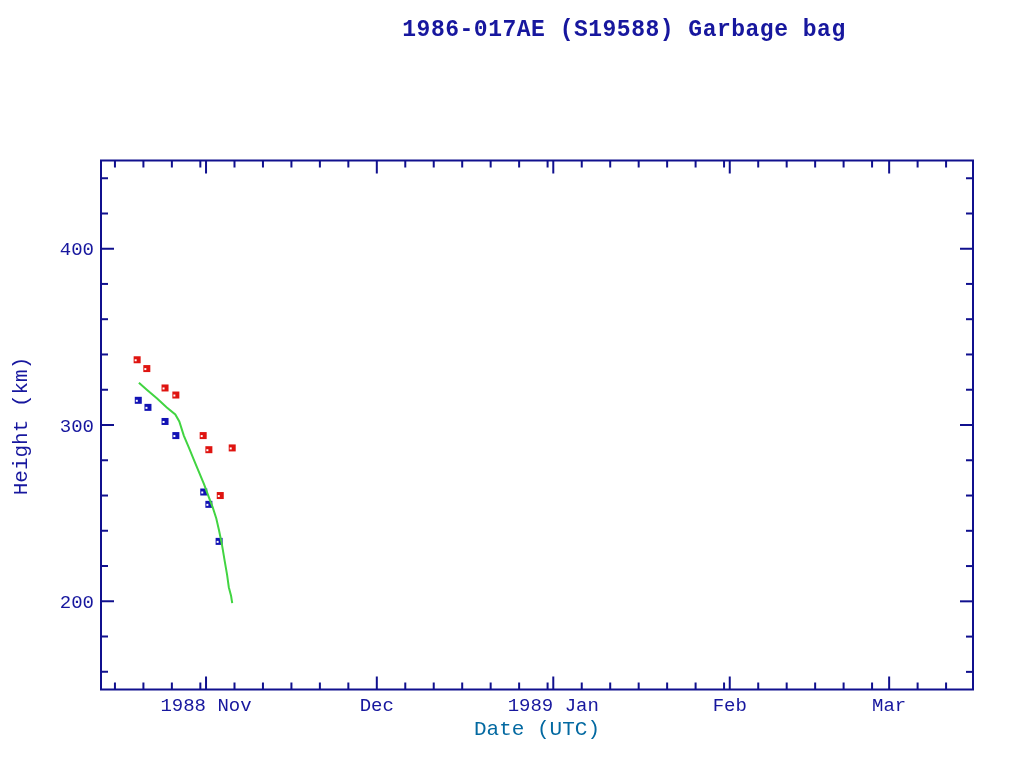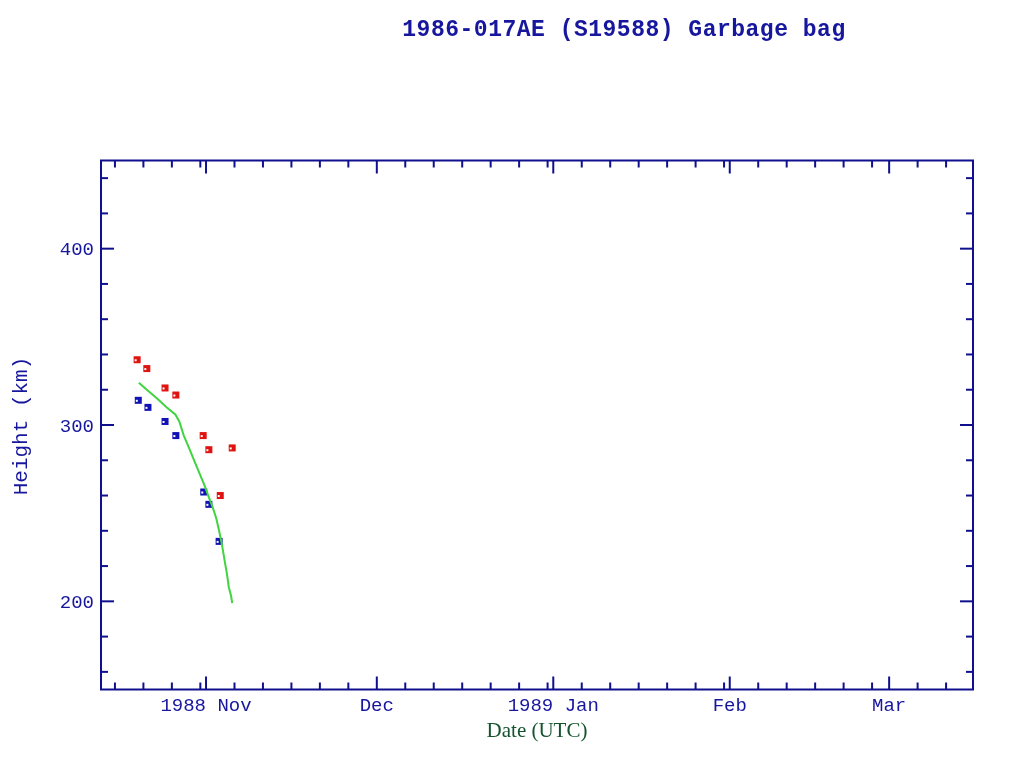--- a/index.html
+++ b/index.html
@@ -1,33 +1,33 @@
 <!DOCTYPE html>
 <html><head>
 <meta charset="utf-8">
 <style>
   html,body{margin:0;padding:0;background:#ffffff;}
   .page{position:relative;width:1024px;height:768px;background:#ffffff;overflow:hidden;
-        font-family:"Liberation Mono","DejaVu Sans Mono",monospace;}
+        font-family:"Liberation Mono","DejaVu Sans Mono",monospace;border-radius:14px;}
   .chart-title{position:absolute;left:624px;top:17px;transform:translateX(-50%);
         font-size:23px;white-space:nowrap;font-weight:bold;letter-spacing:0.5px;}
   .x-axis-title{position:absolute;left:537px;top:718px;transform:translateX(-50%);
         font-size:21px;white-space:nowrap;}
   .y-axis-title{position:absolute;left:21px;top:426px;
         transform:translate(-50%,-50%) rotate(-90deg);font-size:21px;white-space:nowrap;}
   svg.plot{position:absolute;left:0;top:0;}
   svg.plot text{font-family:"Liberation Mono","DejaVu Sans Mono",monospace;font-size:19px;}
 </style>
 </head>
 <body>
 
 <div class="page">
   <div class="chart-title" style="color: rgb(23, 23, 158);">1986-017AE (S19588) Garbage bag</div>
   <div class="y-axis-title" style="color: rgb(23, 23, 158);">Height (km)</div>
-  <div class="x-axis-title" style="color: #14532d; font-family: Liberation Serif, serif;">Date (UTC)</div>
+  <div class="x-axis-title" style="color: #0369a1;">Date (UTC)</div>
   <svg class="plot" id="plot" width="1024" height="768">
       <rect x="101" y="160.5" width="872" height="529" fill="none" stroke="#10108e" stroke-width="2"></rect>
       <line x1="206.02937720329027" y1="689.5" x2="206.02937720329027" y2="676.5" stroke="#10108e" stroke-width="2"></line>
       <line x1="206.02937720329027" y1="160.5" x2="206.02937720329027" y2="173.5" stroke="#10108e" stroke-width="2"></line>
       <text x="206.02937720329027" y="711" text-anchor="middle" fill="#17179e">1988 Nov</text>
       <line x1="376.80885233059155" y1="689.5" x2="376.80885233059155" y2="676.5" stroke="#10108e" stroke-width="2"></line>
       <line x1="376.80885233059155" y1="160.5" x2="376.80885233059155" y2="173.5" stroke="#10108e" stroke-width="2"></line>
       <text x="376.80885233059155" y="711" text-anchor="middle" fill="#17179e">Dec</text>
       <line x1="553.2809766288028" y1="689.5" x2="553.2809766288028" y2="676.5" stroke="#10108e" stroke-width="2"></line>
       <line x1="553.2809766288028" y1="160.5" x2="553.2809766288028" y2="173.5" stroke="#10108e" stroke-width="2"></line>

